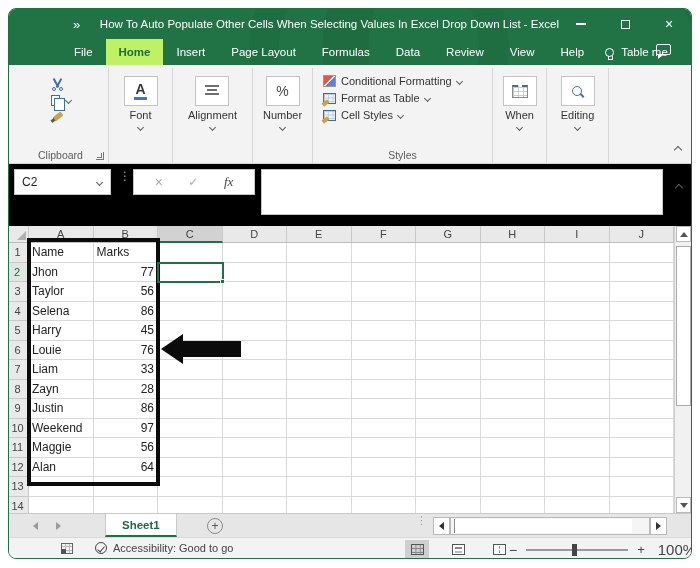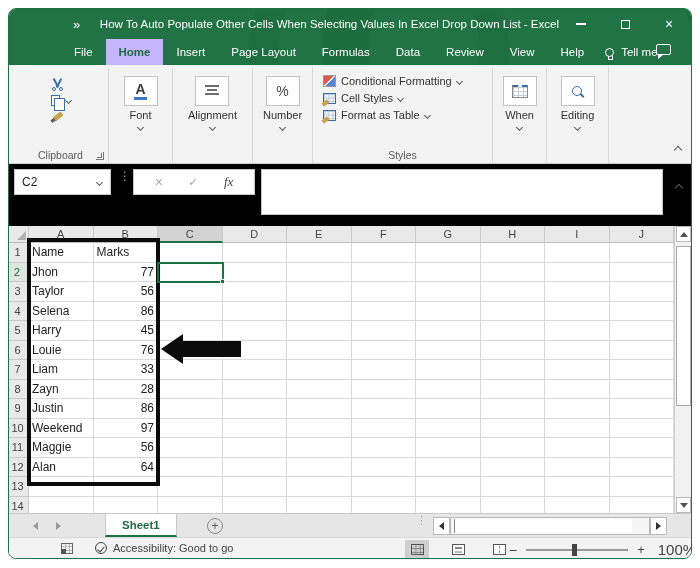--- a/index.html
+++ b/index.html
@@ -19,21 +19,21 @@
   .winbtns { display:flex; align-items:center; height:100%; }
   .wbtn { width:44px; height:100%; display:flex; align-items:center; justify-content:center; cursor:default; }
   .min-glyph { width:10px; height:2px; background:#fff; }
   .max-glyph { width:9px; height:9px; border:1.5px solid #fff; }
   .close-glyph { color:#fff; font-size:14px; line-height:1; }
 
   
   .menubar { position:relative; height:26px; display:flex; align-items:stretch; color:#fff; font-size:11.5px; z-index:2; }
   .menutabs { display:flex; margin-left:52px; }
   .mtab { padding:0 13px; display:flex; align-items:center; cursor:default; white-space:nowrap; }
-  .mtab.active { background:#c4b5fd; color:#1e6b43; font-weight:bold; }
+  .mtab.active { background:#bef264; color:#1e6b43; font-weight:bold; }
   .tellme { display:flex; align-items:center; gap:7px; margin-left:8px; }
   .bulb-icon { position:relative; width:9px; height:9px; border:1.3px solid #fff; border-radius:50%; display:inline-block; }
   .bulb-icon::after { content:""; position:absolute; left:2px; bottom:-4px; width:3px; height:3px; border-bottom:1.3px solid #fff; border-left:1.3px solid #fff; border-right:1.3px solid #fff; }
   .comment-icon { position:absolute; right:20px; top:5px; width:15px; height:11px; border:1.4px solid #fff; border-radius:2px; }
   .comment-icon::after { content:""; position:absolute; left:1px; bottom:-5px; width:0; height:0;
     border-top:4px solid #fff; border-right:5px solid transparent; }
 
   
   .ribbon { position:relative; height:99px; background:#f3f3f3; border-bottom:1px solid #d2d2d2; display:flex; align-items:stretch; padding:3px 4px 0 4px; }
   .rgroup { position:relative; border-right:1px solid #d7d7d7; padding:2px 4px 16px 4px; display:flex; justify-content:center; }
@@ -210,21 +210,21 @@
           <span class="mtab">Insert</span>
           <span class="mtab">Page Layout</span>
           <span class="mtab">Formulas</span>
           <span class="mtab">Data</span>
           <span class="mtab">Review</span>
           <span class="mtab">View</span>
           <span class="mtab">Help</span>
         </div>
       <div class="tellme">
         <span class="bulb-icon"></span>
-        <span>Tell me</span>
+        <span>Table me</span>
       </div>
       <span class="comment-icon"></span>
     </div>
   </div>
 
   <div class="ribbon">
     <div class="rgroup g-clip">
       <div class="clip-wrap">
         <div class="small-col">
           <span class="small-btn">
@@ -280,27 +280,27 @@
     </div>
 
     <div class="rgroup g-styles">
       <div class="styles-rows">
           <span class="style-row">
             <span class="cf-icon"></span>
             <span>Conditional Formatting</span>
             <span class="chd"></span>
           </span>
           <span class="style-row">
+            <span class="fat-icon"></span>
+            <span>Format as Table</span>
+            <span class="chd"></span>
+          </span>
+          <span class="style-row">
             <span class="cs-icon"></span>
             <span>Cell Styles</span>
-            <span class="chd"></span>
-          </span>
-          <span class="style-row">
-            <span class="fat-icon"></span>
-            <span>Format as Table</span>
             <span class="chd"></span>
           </span>
         </div>
       <span class="grp-label">Styles</span>
     </div>
 
     <div class="rgroup g-cells">
       <div class="vgroup">
         <span class="icon-box">
             <span class="cells-icon"></span>

